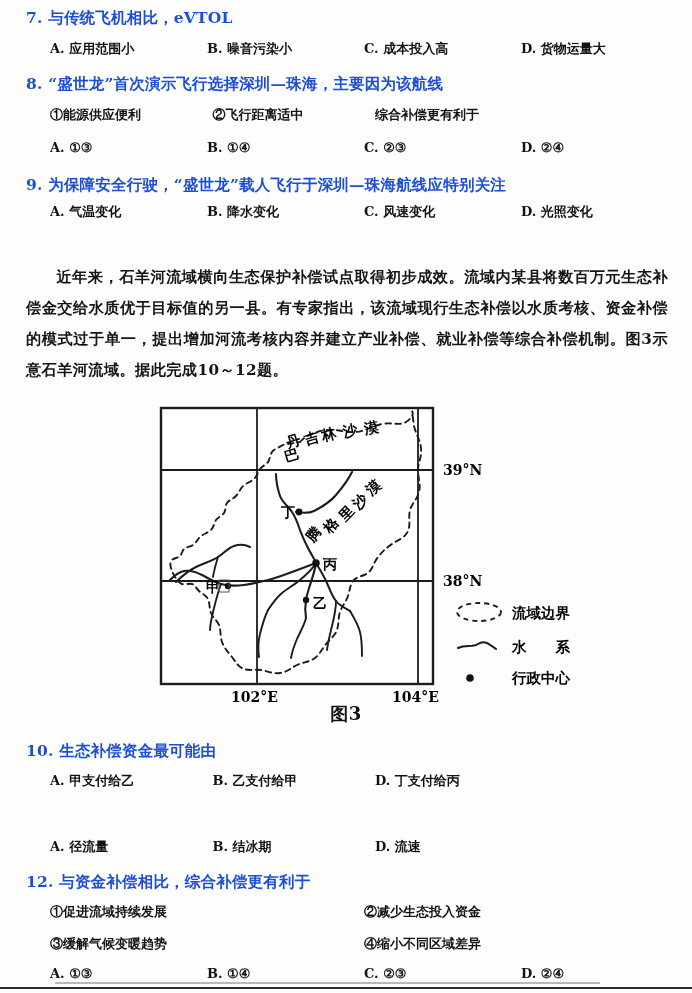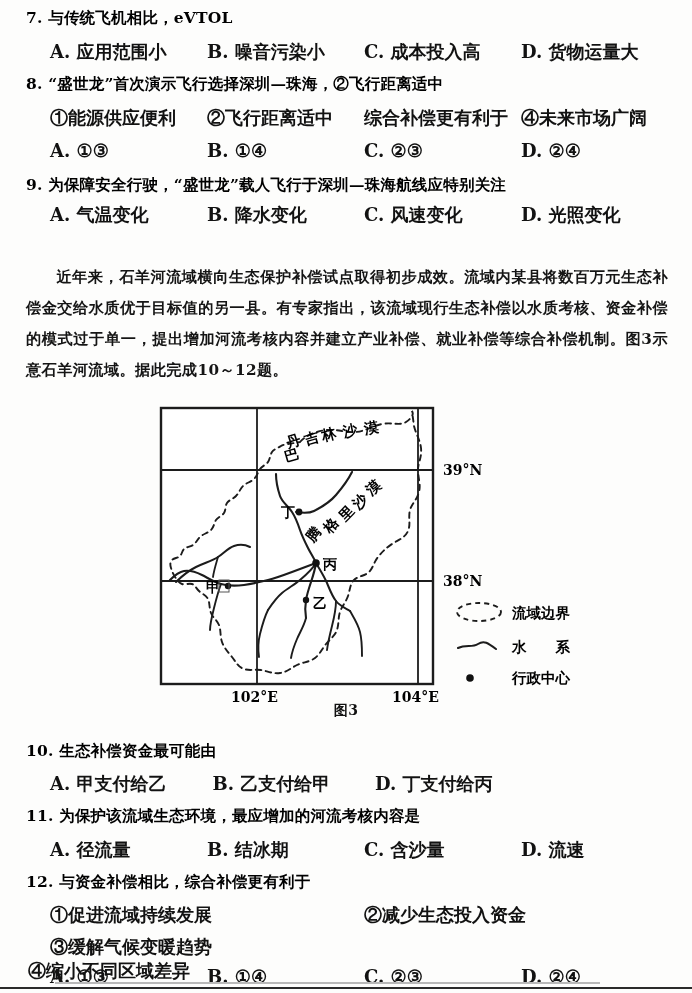--- a/index.html
+++ b/index.html
@@ -23,32 +23,32 @@
     background: #fdfdfc;
   }
 
   
   .qline {
     position: absolute;
     font-size: 15.5px;
     font-weight: 700;
     letter-spacing: 0.2px;
     white-space: nowrap;
-    color: #000000;
+    color: #1d4ed8;
   }
   .qnum {
     font-family: "DejaVu Serif", "Liberation Serif", serif;
     font-weight: 700;
   }
   .opt-row {
     position: absolute;
     width: 650px;
     left: 28px;
     display: flex;
-    font-size: 18px;
+    font-size: 13px;
     font-weight: 700;
     white-space: nowrap;
   }
   .opt-row > span {
     display: inline-block;
   }
   .opt-4 > span { width: 25%; }
   .opt-2 > span { width: 50%; }
 
   .opt-row.indent > span:first-child { padding-left: 22px; }
@@ -75,21 +75,21 @@
     top: 400px;
     width: 692px;
     height: 330px;
   }
   .fig-caption {
     position: absolute;
     left: 0;
     top: 702px;
     width: 692px;
     text-align: center;
-    font-size: 14px;
+    font-size: 18px;
     font-weight: 700;
     letter-spacing: 0.5px;
   }
   .map-svg { display: block; }
 
   .legend-text {
     font-family: "DejaVu Serif", "Liberation Serif", serif;
     font-size: 14.5px;
     font-weight: 700;
   }
@@ -138,27 +138,26 @@
   </div>
   <div class="opt-row opt-4 indent" style="top:40px;">
     <span>A. 应用范围小</span>
     <span>B. 噪音污染小</span>
     <span>C. 成本投入高</span>
     <span>D. 货物运量大</span>
   </div>
 
   <div class="qline" style="left:26px; top:74px;">
     <span class="qnum">8.</span>
-    <span>“盛世龙”首次演示飞行选择深圳—珠海，②飞行距离适中</span>
+    <span>“盛世龙”首次演示飞行选择深圳—珠海，主要因为该航线</span>
   </div>
   <div class="opt-row opt-4 indent" style="top:106px;">
     <span>①能源供应便利</span>
     <span>②飞行距离适中</span>
     <span>综合补偿更有利于</span>
-    <span>④未来市场广阔</span>
   </div>
   <div class="opt-row opt-4 indent" style="top:140px;">
     <span>A. ①③</span>
     <span>B. ①④</span>
     <span>C. ②③</span>
     <span>D. ②④</span>
   </div>
 
   <div class="qline" style="left:26px; top:175px;">
     <span class="qnum">9.</span>
@@ -312,40 +311,35 @@
   <div class="qline" style="left:26px; top:741px;">
     <span class="qnum">10.</span>
     <span>生态补偿资金最可能由</span>
   </div>
   <div class="opt-row opt-4 indent" style="top:772px;">
     <span>A. 甲支付给乙</span>
     <span>B. 乙支付给甲</span>
     <span>D. 丁支付给丙</span>
   </div>
 
-  <div class="qline" style="left:26px; top:806px;">
-    <span class="qnum">11.</span>
-    <span>为保护该流域生态环境，最应增加的河流考核内容是</span>
-  </div>
   <div class="opt-row opt-4 indent" style="top:838px;">
     <span>A. 径流量</span>
     <span>B. 结冰期</span>
-    <span>C. 含沙量</span>
     <span>D. 流速</span>
   </div>
 
   <div class="qline" style="left:26px; top:872px;">
     <span class="qnum">12.</span>
     <span>与资金补偿相比，综合补偿更有利于</span>
   </div>
   <div class="opt-row opt-2 indent" style="top:903px;">
     <span>①促进流域持续发展</span>
     <span>②减少生态投入资金</span>
   </div>
-  <div class="opt-row opt-2 indent" style="top:935px;flex-direction:column;">
+  <div class="opt-row opt-2 indent" style="top:935px;">
     <span>③缓解气候变暖趋势</span>
     <span>④缩小不同区域差异</span>
   </div>
   <div class="opt-row opt-4 indent" style="top:966px;">
     <span>A. ①③</span>
     <span>B. ①④</span>
     <span>C. ②③</span>
     <span>D. ②④</span>
   </div>
 

